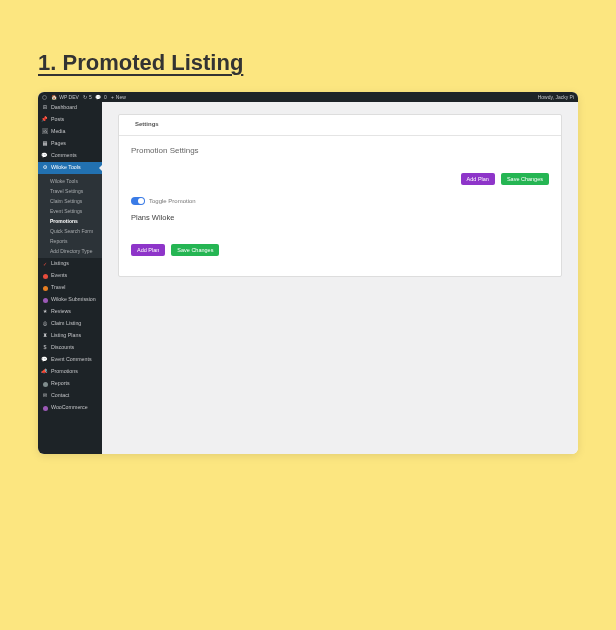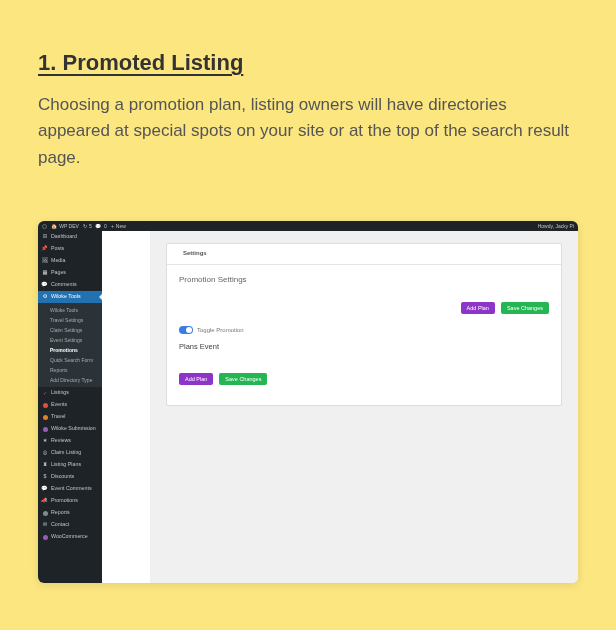--- a/index.html
+++ b/index.html
@@ -48,21 +48,20 @@
     font-size: 5px;
     justify-content: space-between;
   }
   .wp-adminbar-left { display: flex; align-items: center; gap: 4px; }
   .wp-adminbar-left span { display: inline-flex; align-items: center; gap: 2px; }
   .wp-icon { display:inline-block; width:5px; height:5px; }
   .wp-body {
     flex: 1;
     display: flex;
     overflow: hidden;
-    gap: 48px;
   }
   .wp-sidebar {
     width: 64px;
     background: #1d2327;
     color: #c3c4c7;
     display: flex;
     flex-direction: column;
     font-size: 5.3px;
     line-height: 1;
   }
@@ -183,21 +182,20 @@
   .dot-orange { background:#e67e22; }
   .dot-purple { background:#9b59b6; }
   .dot-gray { background:#7f8c8d; }
   .check-icon { color:#e74c3c; font-size:5px; }
 </style>
 </head>
 <body>
 
 <div class="page">
   <h2 class="heading">1. Promoted Listing</h2>
-  <p class="description">Choosing a promotion plan, listing owners will have directories appeared at special spots on your site or at the top of the search result page.</p>
 
   <div class="screenshot">
 
     <div class="wp-adminbar">
       <div class="wp-adminbar-left">
         <span>
             <svg class="wp-icon" viewBox="0 0 10 10">
               <circle cx="5" cy="5" r="4" fill="none" stroke="#a7aaad" stroke-width="1"></circle>
             </svg>
           </span>
@@ -318,21 +316,21 @@
           <div class="settings-body">
             <div class="settings-title">Promotion Settings</div>
             <div class="button-row right">
               <button class="btn btn-purple">Add Plan</button>
               <button class="btn btn-green">Save Changes</button>
             </div>
             <div class="toggle-row">
               <div class="toggle-sw"></div>
               <span>Toggle Promotion</span>
             </div>
-            <div class="plans-title">Plans Event</div>
+            <div class="plans-title">Plans Wiloke</div>
             <div class="button-row">
               <button class="btn btn-purple">Add Plan</button>
               <button class="btn btn-green">Save Changes</button>
             </div>
           </div>
         </div>
       </div>
     </div>
   </div>
 </div>

